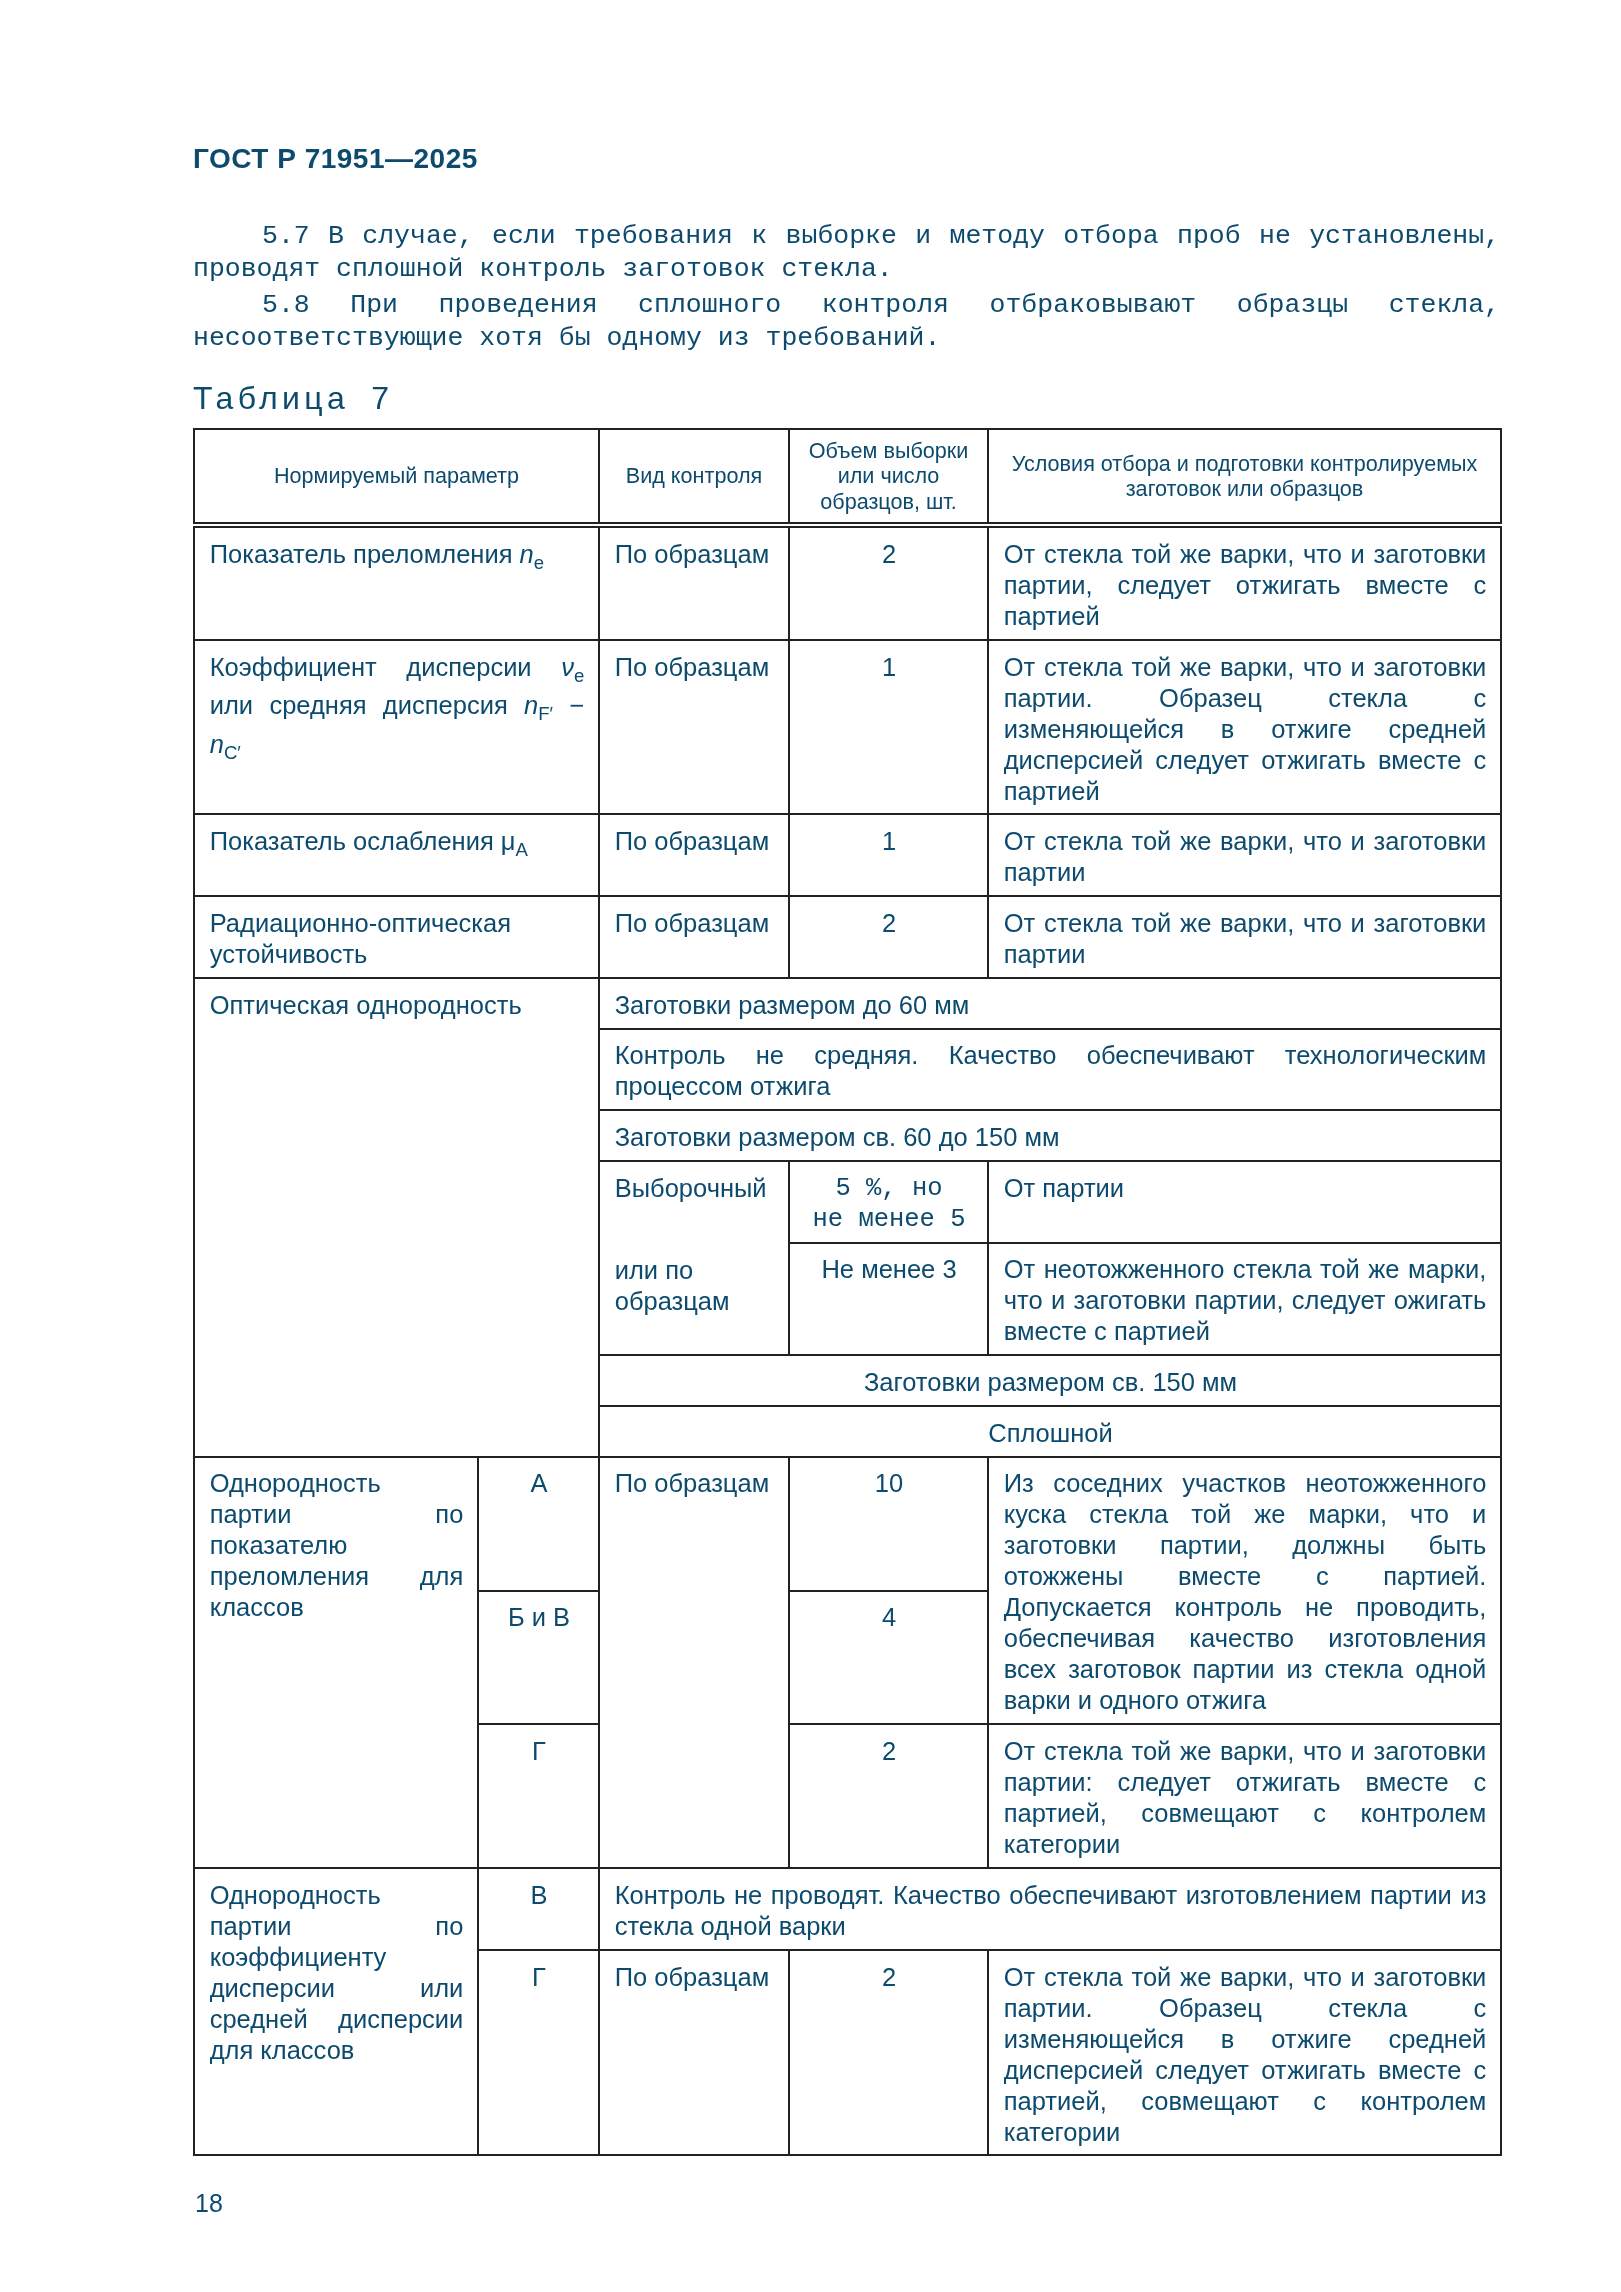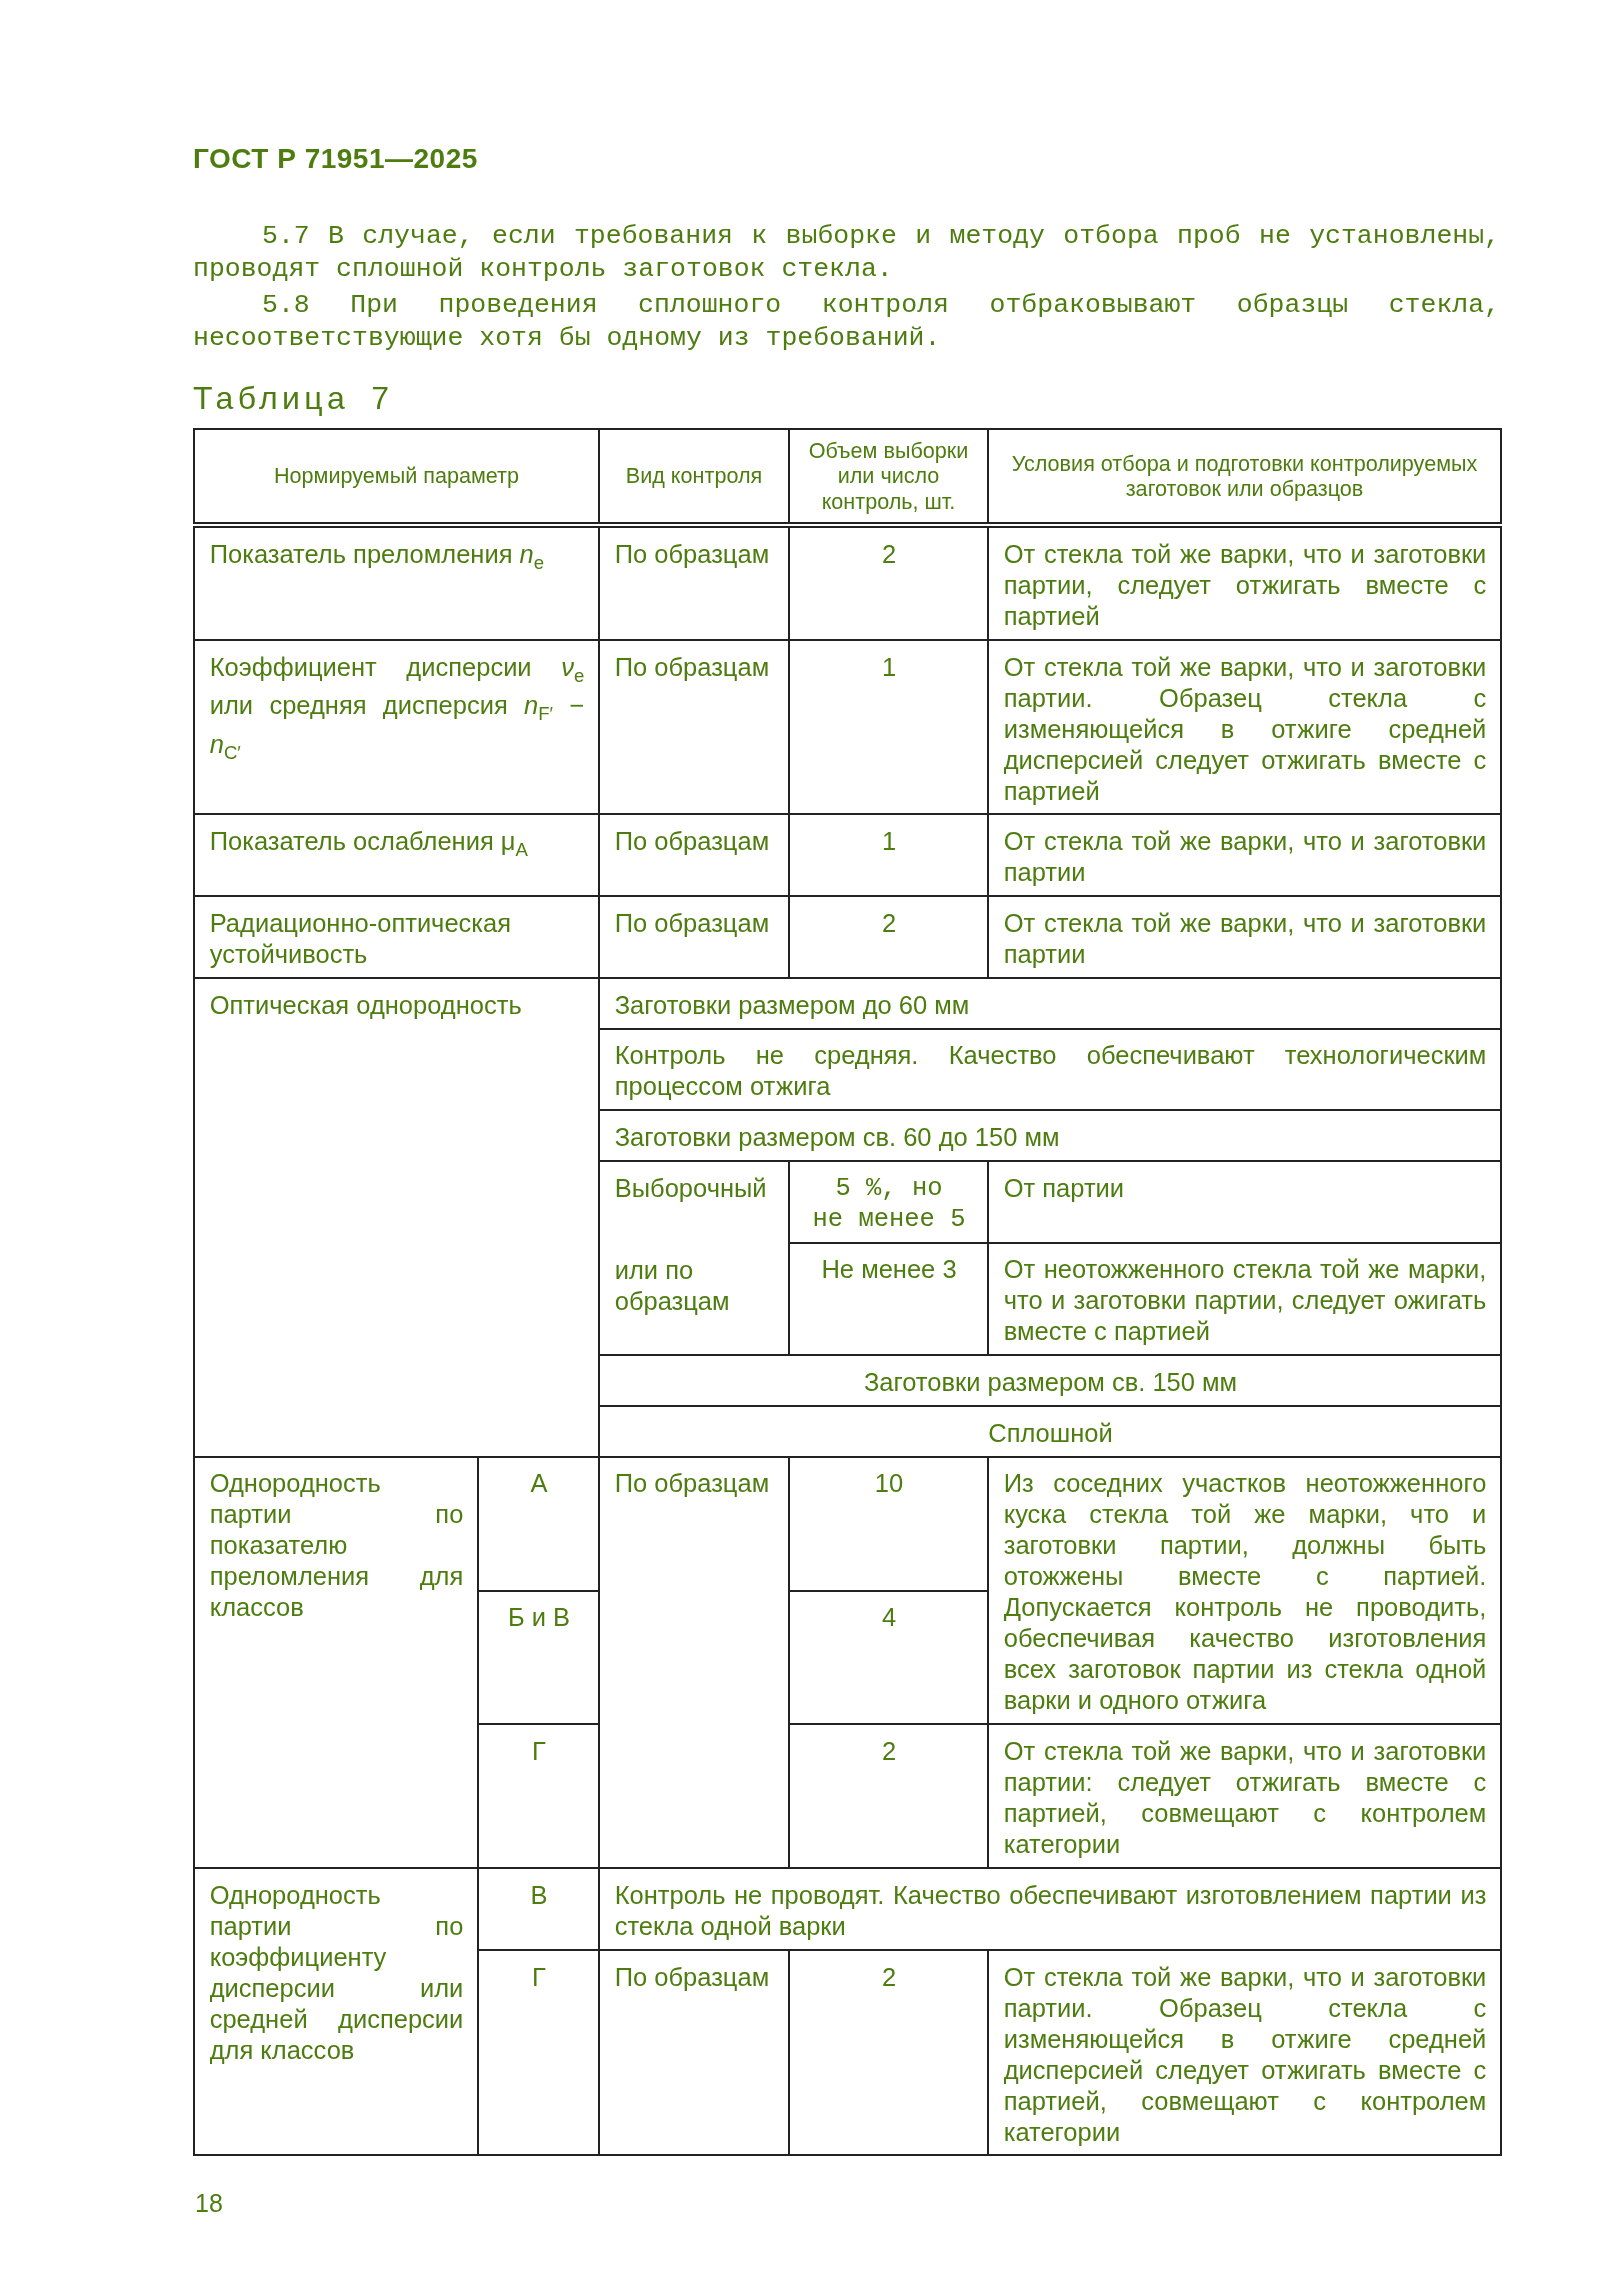--- a/index.html
+++ b/index.html
@@ -1,21 +1,21 @@
 <!DOCTYPE html>
 <html lang="ru"><head>
 <meta charset="utf-8">
 <style>
   html,body { margin:0; padding:0; background:#e8e8e8; }
   .page {
     position:relative;
     width:1621px; height:2293px;
     margin:0 auto;
     background:#ffffff;
-    color:#4d7c0f;
+    color:#0c4a6e;
     font-family:"Liberation Sans","DejaVu Sans",sans-serif;
     overflow:hidden;
   }
   .doc-number {
     position:absolute; left:193px; top:143px;
     font-size:28px; font-weight:700; letter-spacing:0.5px;
   }
   .clauses {
     position:absolute; left:193px; top:220px; width:1307px;
     font-size:26.5px; line-height:33px; text-align:justify;
@@ -80,21 +80,21 @@
         <col class="col-p1">
           <col class="col-p2">
           <col class="col-c">
           <col class="col-q">
           <col class="col-u">
       </colgroup>
       <tbody>
         <tr class="head">
           <td colspan="2">Нормируемый параметр</td>
           <td>Вид контроля</td>
-          <td>Объем выборки или число контроль, шт.</td>
+          <td>Объем выборки или число образцов, шт.</td>
           <td>Условия отбора и подготовки контролируемых заготовок или образцов</td>
         </tr>
 
         <tr>
           <td colspan="2" class="c-param">
             <span>Показатель преломления</span>
             <span class="formula-var">n</span><span class="formula-sub">e</span>
           </td>
           <td>По образцам</td>
           <td class="c-qty">2</td>

